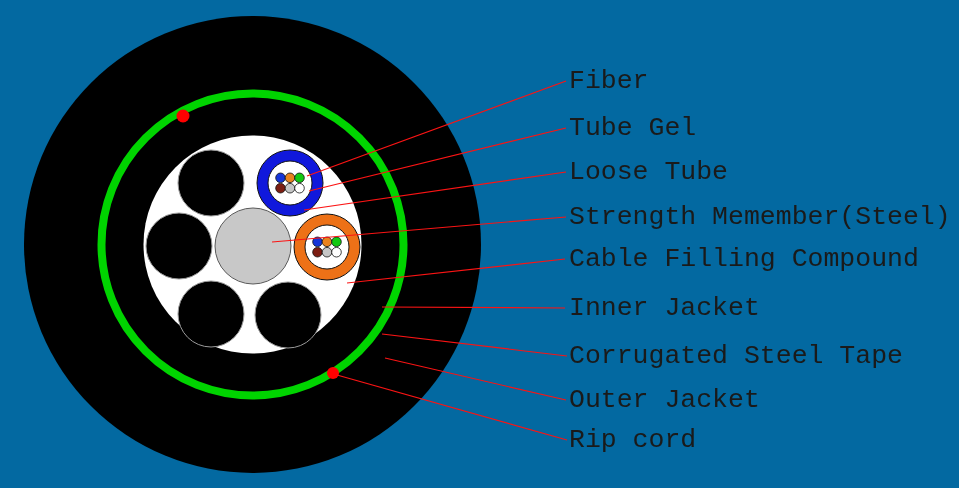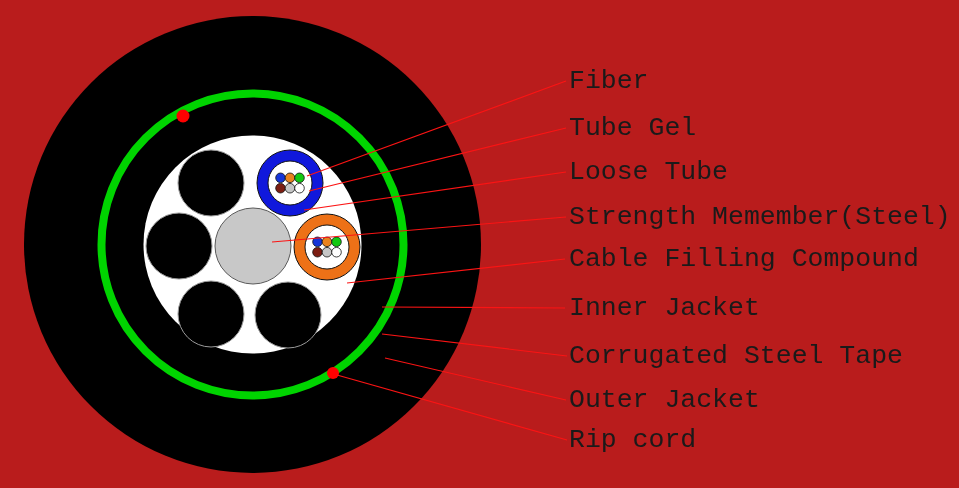--- a/index.html
+++ b/index.html
@@ -4,21 +4,21 @@
 <style>
   html, body {
     margin: 0;
     padding: 0;
     background: #ffffff;
   }
   .stage {
     position: relative;
     width: 959px;
     height: 488px;
-    background: #b91c1c;
+    background: #0369a1;
     overflow: hidden;
   }
   svg text.callout-label {
     font-family: "Liberation Mono", "DejaVu Sans Mono", monospace;
     font-size: 26.5px;
     fill: #1a1a1a;
     letter-spacing: 0px;
   }
 </style>
 </head>

